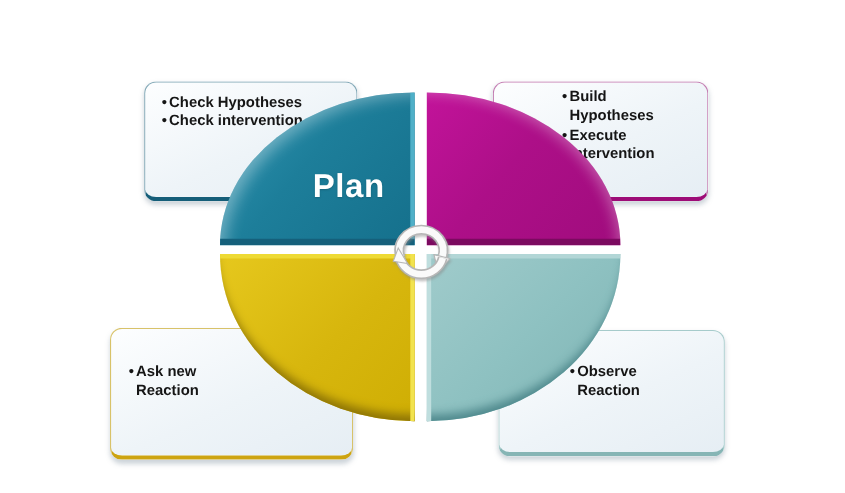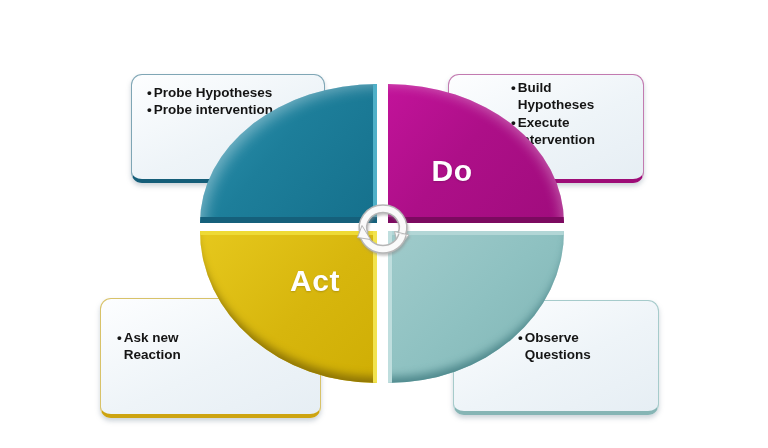--- a/index.html
+++ b/index.html
@@ -61,25 +61,25 @@
 </style>
 </head>
 <body>
 
 <div class="stage">
 
   <div class="callout callout-plan">
     <div class="items">
       <div class="item">
         <span class="bullet">•</span>
-        <span>Probe Hypotheses</span>
+        <span>Check Hypotheses</span>
       </div>
       <div class="item">
         <span class="bullet">•</span>
-        <span>Probe intervention</span>
+        <span>Check intervention</span>
       </div>
     </div>
   </div>
 
   <div class="callout callout-do">
     <div class="items">
       <div class="item">
         <span class="bullet">•</span>
         <span>Build Hypotheses</span>
       </div>
@@ -96,32 +96,31 @@
         <span class="bullet">•</span>
         <span>Ask new Reaction</span>
       </div>
     </div>
   </div>
 
   <div class="callout callout-check">
     <div class="items">
       <div class="item">
         <span class="bullet">•</span>
-        <span>Observe Questions</span>
+        <span>Observe Reaction</span>
       </div>
     </div>
   </div>
 
   <div class="quad quad-plan"></div>
   <div class="quad quad-do"></div>
   <div class="quad quad-act"></div>
   <div class="quad quad-check"></div>
 
-  <div class="qlabel qlabel-do">Do</div>
-  <div class="qlabel qlabel-act">Act</div>
+  <div class="qlabel qlabel-plan">Plan</div>
 
   <svg class="center-icon" viewBox="0 0 66 70" xmlns="http://www.w3.org/2000/svg">
     <g filter="url(#sh)">
 
       <path d="M14.2 40.2 A20 19 0 1 1 51.8 40.2" fill="none" stroke="#b6b6b6" stroke-width="9"></path>
       <path d="M14.2 40.2 A20 19 0 1 1 51.8 40.2" fill="none" stroke="#fafafa" stroke-width="6"></path>
 
       <polygon points="44.5,37.5 59,41 48.5,53" fill="#fafafa" stroke="#b6b6b6" stroke-width="1"></polygon>
 
       <path d="M52.5 40.5 A20 19 0 0 1 13.5 40.5" fill="none" stroke="#b6b6b6" stroke-width="9"></path>

